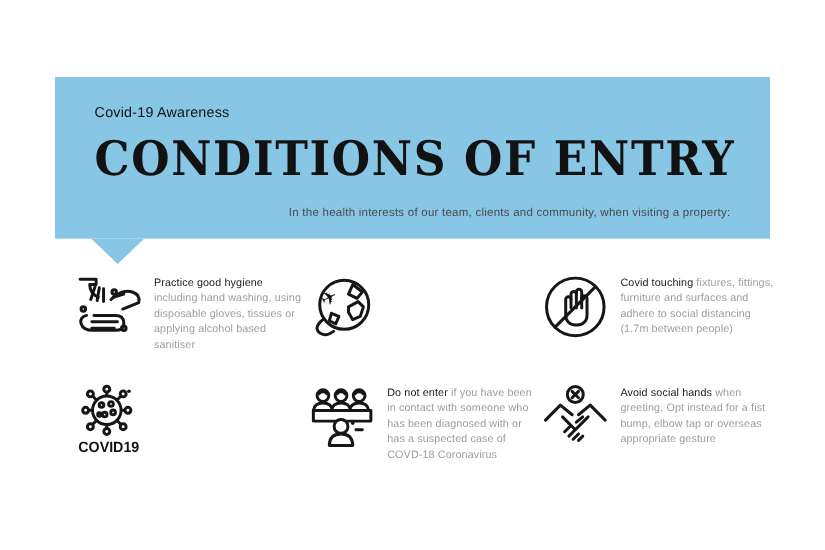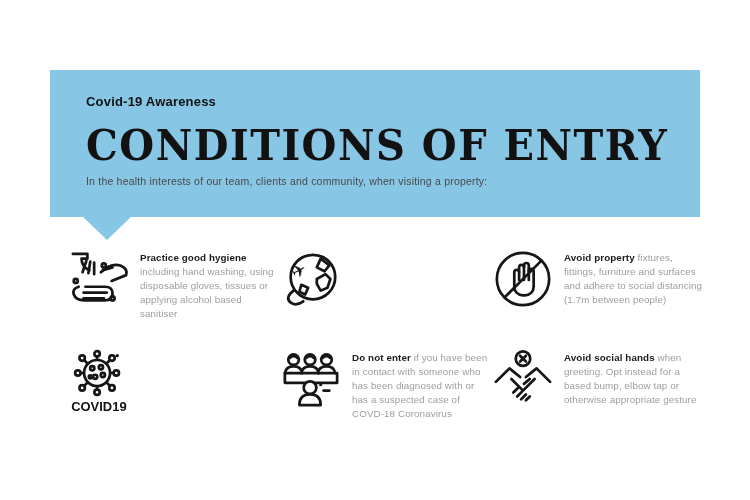--- a/index.html
+++ b/index.html
@@ -13,39 +13,39 @@
   html,body{width:750px;height:500px;background:#ffffff;overflow:hidden;
     font-family:"Liberation Sans", sans-serif;}
   .page{position:relative;width:750px;height:500px;background:#fff;}
 
   
   .banner{position:absolute;left:50px;top:70px;width:650px;height:147px;
     background:var(--banner);padding:24px 36px 0 36px;}
   .banner-tail{position:absolute;left:33px;top:147px;width:0;height:0;
     border-left:24px solid transparent;border-right:24px solid transparent;
     border-top:23px solid var(--banner);}
-  .eyebrow{font-size:13px;font-weight:bold;color:var(--heading);letter-spacing:.2px;}
+  .eyebrow{font-size:13px;font-weight:normal;color:var(--heading);letter-spacing:.2px;}
   .title{margin-top:14px;font-family:"DejaVu Serif","Liberation Serif",serif;
     font-weight:bold;font-size:40px;line-height:1;color:var(--heading);
     letter-spacing:1.5px;transform:scaleY(1.08);transform-origin:left top;
     white-space:nowrap;}
-  .subtitle{margin-top:12px;font-size:10.5px;color:var(--subtitle-gray);letter-spacing:.2px;}
+  .subtitle{margin-top:24px;font-size:10.5px;color:var(--subtitle-gray);letter-spacing:.2px;text-align:right;}
 
   
   .grid{position:absolute;left:68px;top:248px;width:636px;
     display:grid;grid-template-columns:212px 212px 212px;grid-template-rows:100px auto;}
   .cell{display:flex;align-items:flex-start;}
   .icon-box{width:62px;flex:0 0 62px;margin-right:10px;display:flex;
     flex-direction:column;align-items:center;}
   .icon-box svg{display:block;}
   .icon-caption{font-weight:bold;font-size:13.5px;color:var(--heading);
     letter-spacing:0;margin-top:1px;transform:scaleX(.96);}
   .item-text{flex:1;font-size:9.8px;line-height:1.42;color:var(--body-gray);
     padding-top:3px;letter-spacing:.1px;max-width:140px;}
-  .item-text .lead{font-weight:bold;color:#1B1B1B;margin-top:8px;}
+  .item-text .lead{font-weight:normal;color:#1B1B1B;margin-top:8px;}
 
   svg .s{fill:none;stroke:var(--icon-stroke);stroke-width:2.8;
     stroke-linecap:round;stroke-linejoin:round;}
   svg .f{fill:var(--icon-stroke);stroke:none;}
   svg .w{fill:#ffffff;}
 </style>
 </head>
 <body>
 
 <div class="page">
@@ -95,21 +95,21 @@
     <div class="cell">
       <div class="icon-box">
         <svg width="62" height="62" viewBox="0 0 64 64">
           <circle class="s" cx="32" cy="32" r="27"></circle>
           <path class="s" d="M23 43 v-18 a2.5 2.5 0 0 1 5 0 v-5 a2.5 2.5 0 0 1 5 0 v-2 a2.5 2.5 0 0 1 5 0 v6 a2.5 2.5 0 0 1 5 0 v16 a9 9 0 0 1 -9 9 h-2 a9 9 0 0 1 -9 -9"></path>
           <path class="s" d="M28 25 v8 M33 18 v15 M38 22 v11"></path>
           <path class="s" d="M51 13 L13 51"></path>
         </svg>
       </div>
       <div class="item-text">
-        <span class="lead">Avoid property</span>
+        <span class="lead">Covid touching</span>
         <span>fixtures, fittings, furniture and surfaces and adhere to social distancing (1.7m between people)</span>
       </div>
     </div>
 
     <div class="cell">
       <div class="icon-box">
         <svg width="62" height="50" viewBox="0 0 64 52">
           <circle class="s" cx="30" cy="26" r="13.5"></circle>
           <circle class="s" cx="25" cy="21" r="2.2"></circle>
           <circle class="s" cx="34" cy="20" r="2.2"></circle>
@@ -163,18 +163,18 @@
           <path class="s" d="M29 8 l6 6 M35 8 l-6 6"></path>
           <path class="s" d="M4 35 L18 21 L29 30"></path>
           <path class="s" d="M60 35 L46 21 L35 30"></path>
           <path class="s" d="M20 32 L32 44 L44 32"></path>
           <path class="s" d="M33 37 l6 -5"></path>
           <path class="s" d="M27 41 l-5 5 M31 45 l-5 5 M35 48 l-5 5 M39 50 l-4 4"></path>
         </svg>
       </div>
       <div class="item-text">
         <span class="lead">Avoid social hands</span>
-        <span>when greeting. Opt instead for a based bump, elbow tap or otherwise appropriate gesture</span>
+        <span>when greeting. Opt instead for a fist bump, elbow tap or overseas appropriate gesture</span>
       </div>
     </div>
 
   </div>
 </div>
 
 </body></html>

